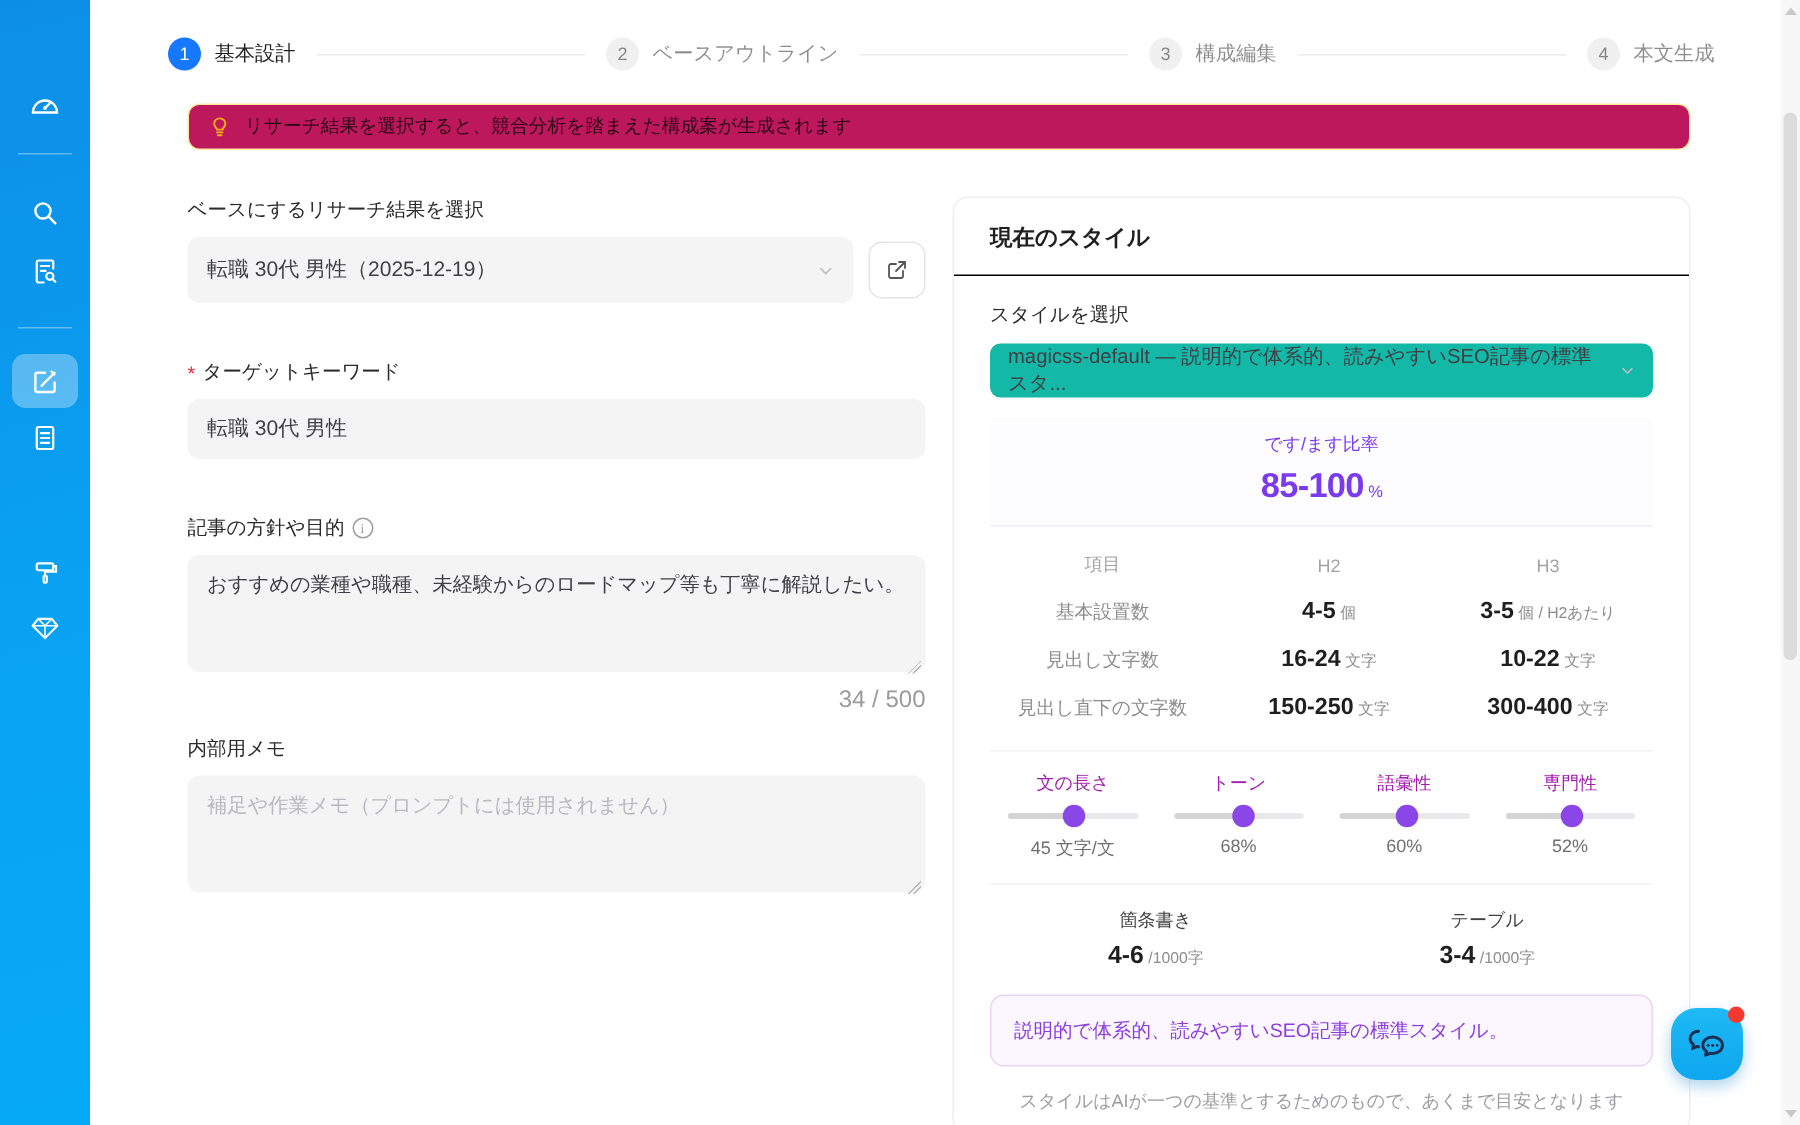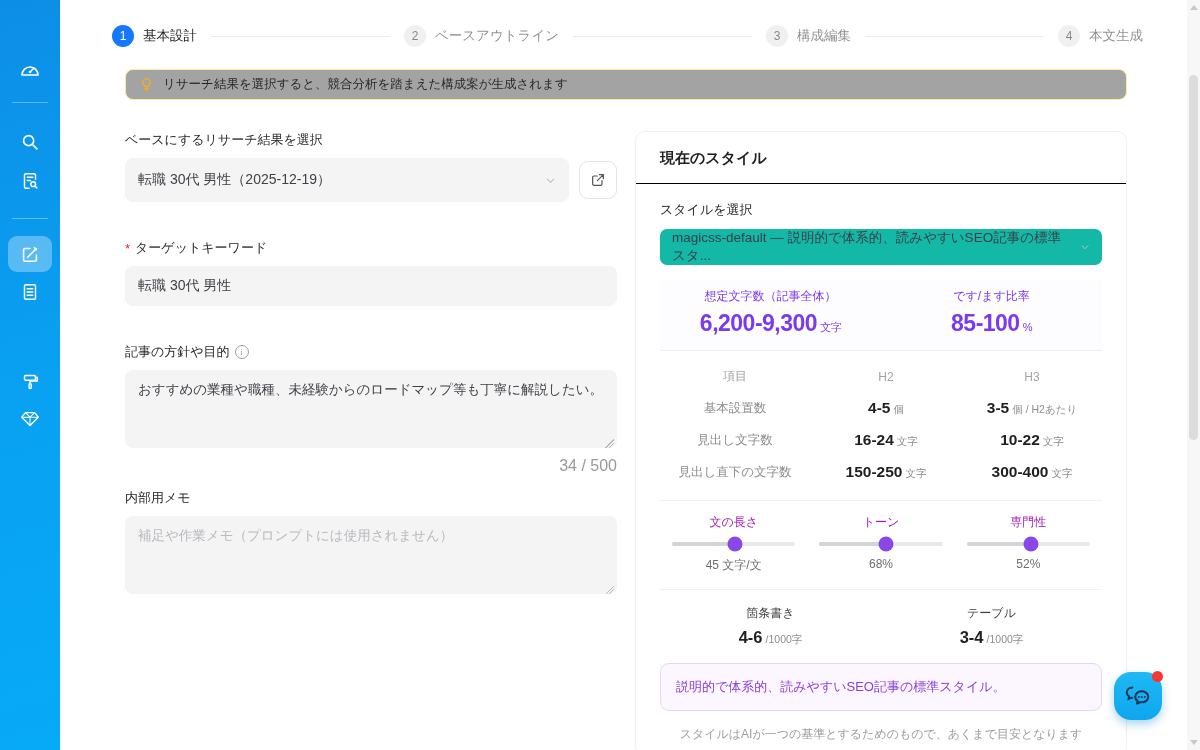--- a/index.html
+++ b/index.html
@@ -39,21 +39,21 @@
     background:rgba(0,0,0,0.06); color:rgba(0,0,0,0.45);
   }
   .step.active .step-circle { background:#1677ff; color:#fff; }
   .step-label { margin-left:9px; font-size:13.5px; color:rgba(0,0,0,0.45); }
   .step.active .step-label { color:rgba(0,0,0,0.88); }
   .step-line { flex:1; height:1px; background:#ececec; margin:0 14px; }
 
   
   .banner {
     margin:22px 0 0 65px; width:1002px; height:31px;
-    background:#a3a3a3; border:1px solid #ffe9a0; border-radius:8px;
+    background:#be185d; border:1px solid #ffe9a0; border-radius:8px;
     display:flex; align-items:center; padding:0 13px; gap:9px;
   }
   .banner-text { font-size:12.5px; color:rgba(0,0,0,0.78); }
 
   
   .columns { display:flex; gap:18px; margin:31px 0 0 65px; width:1002px; align-items:flex-start; }
   .left-col { width:492px; }
   .right-col { width:492px; }
 
   
@@ -270,24 +270,20 @@
           <div class="sp-label">スタイルを選択</div>
           <div class="style-sel">
             <span class="sel-text">magicss-default — 説明的で体系的、読みやすいSEO記事の標準スタ...</span>
             <svg class="chev" width="10" height="10" viewBox="0 0 24 24" fill="none" stroke="currentColor" stroke-width="2.4" stroke-linecap="round">
                 <path d="M5 9l7 7 7-7"></path>
               </svg>
           </div>
 
           <div class="stats-strip">
             <div class="stat">
-              <div class="stat-label">想定文字数（記事全体）</div>
-              <div class="stat-value"><span>6,200-9,300</span><span class="stat-unit">文字</span></div>
-            </div>
-            <div class="stat">
               <div class="stat-label">です/ます比率</div>
               <div class="stat-value"><span>85-100</span><span class="stat-unit">%</span></div>
             </div>
           </div>
 
           <div class="mtable">
             <div class="mrow">
               <div class="c mhead">項目</div>
               <div class="c mhead">H2</div>
               <div class="c mhead">H3</div>
@@ -318,20 +314,28 @@
                 </div>
               <div class="slider-value">45 文字/文</div>
             </div>
             <div class="slider-col">
               <div class="slider-label">トーン</div>
               <div class="track">
                   <div class="track-fill" style="width: 54%;"></div>
                   <div class="thumb" style="left: 54%;"></div>
                 </div>
               <div class="slider-value">68%</div>
+            </div>
+            <div class="slider-col">
+              <div class="slider-label">語彙性</div>
+              <div class="track">
+                  <div class="track-fill" style="width: 52%;"></div>
+                  <div class="thumb" style="left: 52%;"></div>
+                </div>
+              <div class="slider-value">60%</div>
             </div>
             <div class="slider-col">
               <div class="slider-label">専門性</div>
               <div class="track">
                   <div class="track-fill" style="width: 52%;"></div>
                   <div class="thumb" style="left: 52%;"></div>
                 </div>
               <div class="slider-value">52%</div>
             </div>
           </div>

